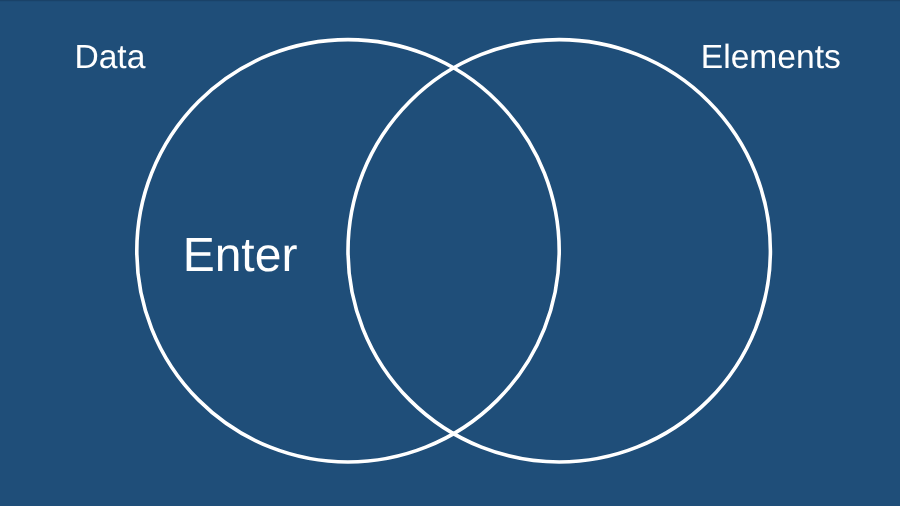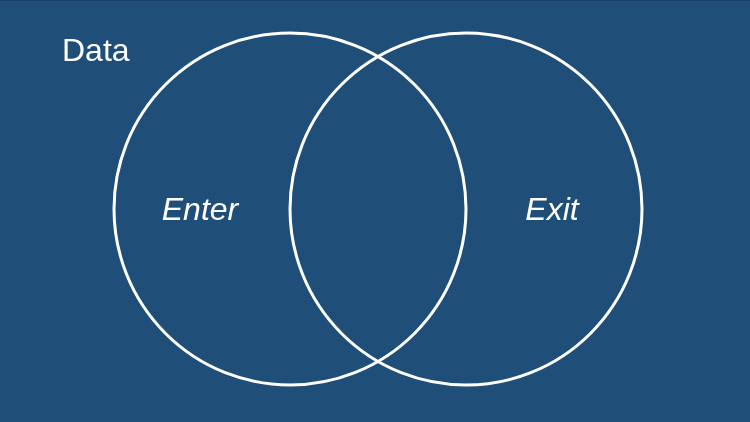--- a/index.html
+++ b/index.html
@@ -38,49 +38,48 @@
   }
   .label {
     position: absolute;
     color: #ffffff;
     font-family: "Liberation Sans", sans-serif;
     font-weight: 400;
     white-space: nowrap;
     line-height: 1;
   }
   .set-label {
-    font-size: 32px;
+    font-size: 28px;
     top: 34px;
   }
   #label-data       { left: 62px; }
   #label-elements   { left: 584px; }
   .region-label {
-    font-size: 32px;
+    font-size: 40px;
     top: 193px;
     text-align: center;
     transform: translateX(-50%);
-    font-style: italic;
   }
   #label-enter   { left: 200px; }
   #label-update  { left: 375px; }
   #label-exit    { left: 552px; }
 </style>
 </head>
 <body>
 
 <div id="stage" style="background: rgb(31, 78, 121);">
 
   <div id="top-rule"></div>
 
   <svg id="venn-svg" viewBox="0 0 750 422" aria-hidden="true">
     <circle class="venn-circle" cx="290" cy="209" r="176" stroke="#ffffff"></circle>
     <circle class="venn-circle" cx="466" cy="209" r="176" stroke="#ffffff"></circle>
   </svg>
 
   <div class="label set-label" id="label-data">Data</div>
 
+  <div class="label set-label" id="label-elements">Elements</div>
 
   <div class="label region-label" id="label-enter" style="left: 200px;">Enter</div>
 
 
-  <div class="label region-label" id="label-exit" style="left: 552px;">Exit</div>
 
 </div>
 
 </body></html>

